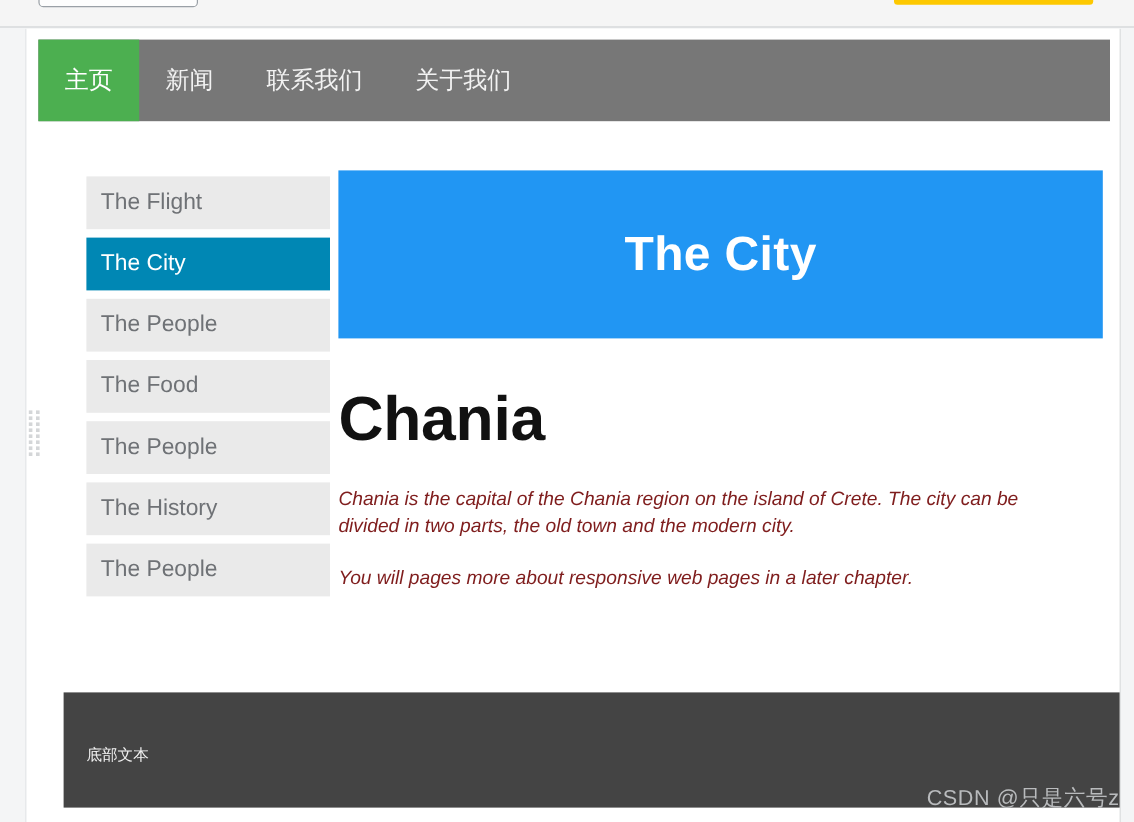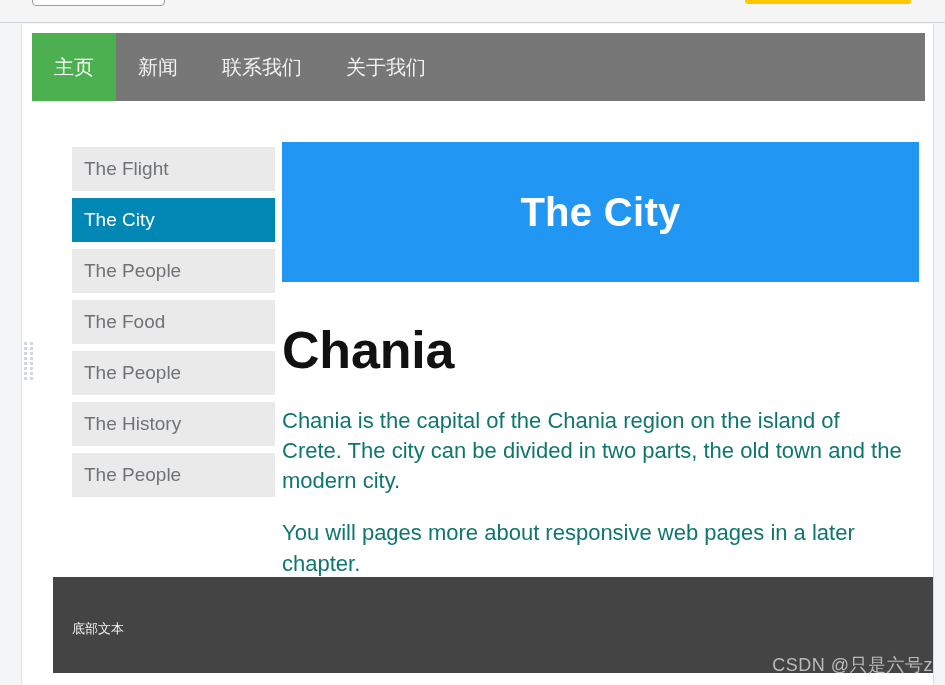--- a/index.html
+++ b/index.html
@@ -147,24 +147,25 @@
   }
   .main h1 {
     margin: 38px 0 26px 0;
     font-size: 52px;
     font-weight: bold;
     color: #111111;
     letter-spacing: -0.2px;
   }
   .main p {
     margin: 0 0 22px 0;
-    font-size: 22px;
+    font-size: 16px;
     line-height: 1.37;
-    color: #0f766e;
+    color: #7f1d1d;
     max-width: 620px;
+    font-style: italic;
   }
 
   
   .footer {
     position: absolute;
     left: 31px; top: 553px;
     width: 893px;
     height: 96px;
     background: #444444;
     color: #f1f1f1;

